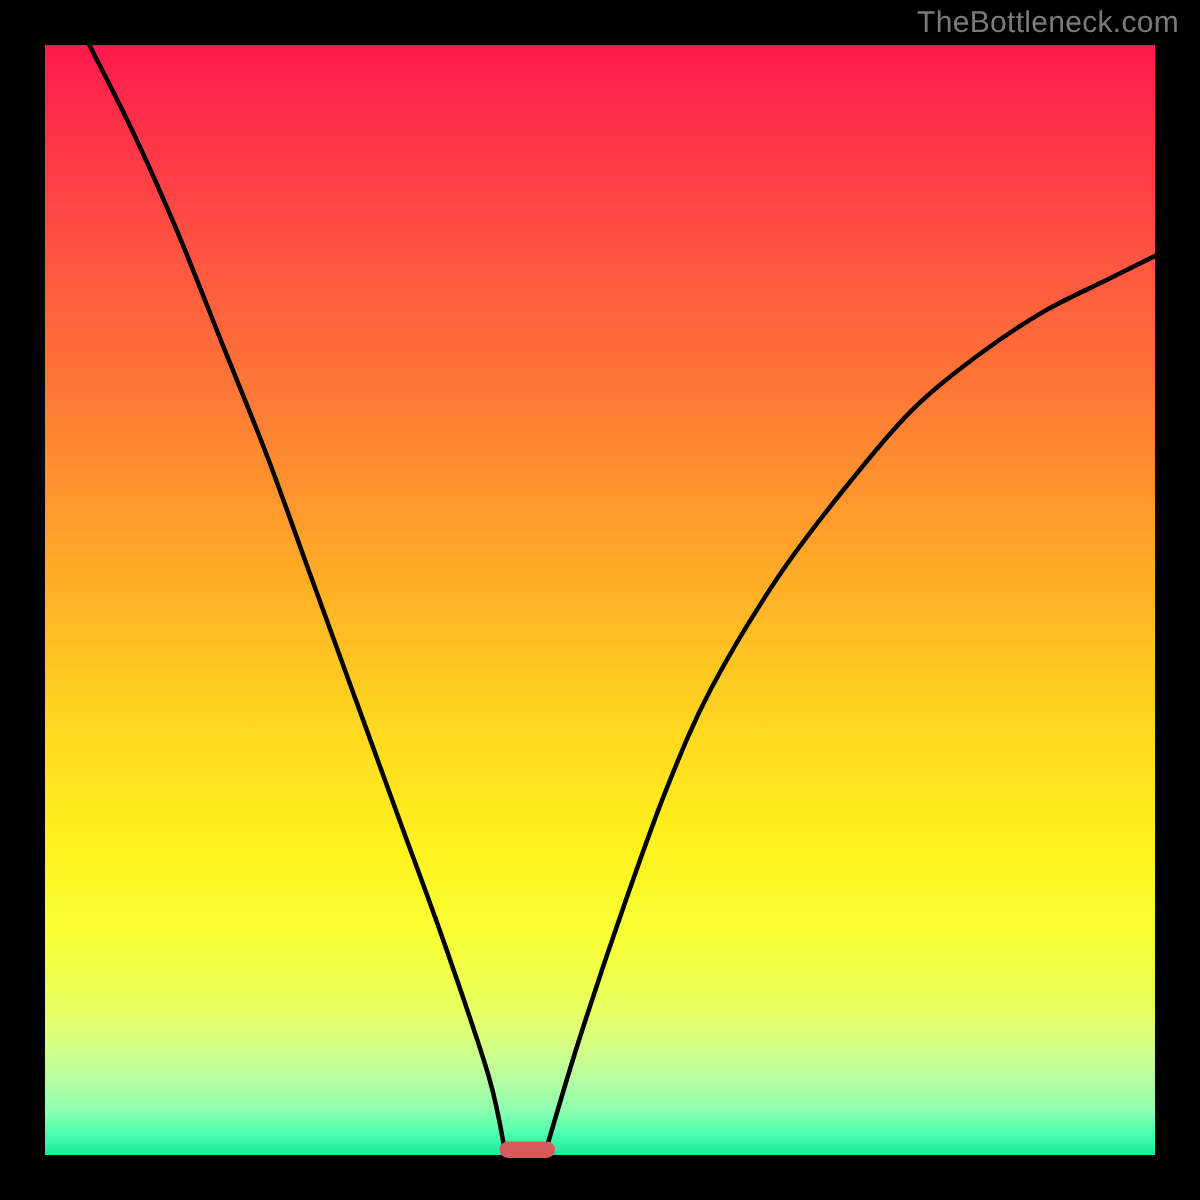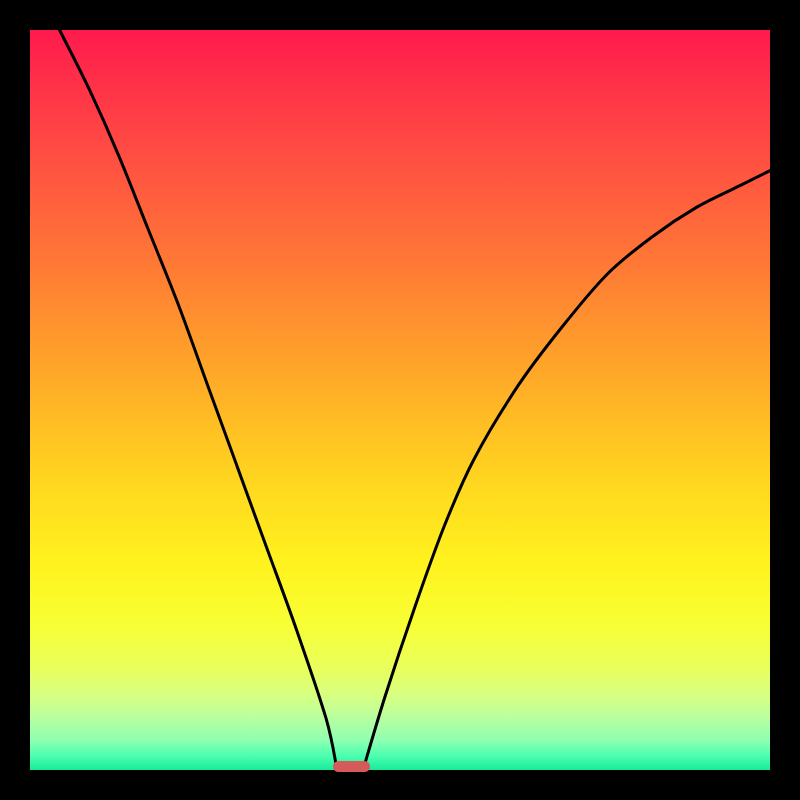--- a/index.html
+++ b/index.html
@@ -65,20 +65,21 @@
   .marker {
     position: absolute;
     background: #d65a5a;
     border-radius: 6px;
   }
 </style>
 </head>
 <body>
 
 <div class="frame">
+  <div class="watermark">TheBottleneck.com</div>
 
   <div class="plot">
     <svg class="curves" viewBox="0 0 740 740" preserveAspectRatio="none">
       <path id="left-path" fill="none" stroke="#000" stroke-width="3" stroke-linecap="round" d="M 29.6 0 C 34.53333333333333 9.866666666666655 49.333333333333336 38.23333333333325 59.2 59.19999999999993 C 69.06666666666666 80.16666666666661 78.93333333333334 102.36666666666672 88.8 125.80000000000007 C 98.66666666666666 149.23333333333343 108.53333333333333 175.1333333333334 118.4 199.80000000000007 C 128.26666666666668 224.46666666666673 138.13333333333333 247.90000000000003 148 273.8 C 157.86666666666667 299.7 167.73333333333332 328.06666666666666 177.6 355.2 C 187.46666666666667 382.3333333333333 197.33333333333334 409.4666666666667 207.20000000000002 436.6 C 217.0666666666667 463.73333333333335 226.93333333333334 490.8666666666667 236.8 518 C 246.66666666666669 545.1333333333333 256.5333333333333 571.0333333333333 266.4 599.4 C 276.26666666666665 627.7666666666667 289.2166666666667 664.7666666666667 296 688.2 C 302.7833333333333 711.6333333333334 305.25 731.3666666666667 307.09999999999997 740"></path>
       <path id="right-path" fill="none" stroke="#000" stroke-width="3" stroke-linecap="round" d="M 333 740 C 336.7 727.6666666666666 346.56666666666666 693.1333333333333 355.2 666 C 363.8333333333333 638.8666666666667 374.93333333333334 605.5666666666667 384.8 577.2 C 394.6666666666667 548.8333333333334 404.53333333333336 520.4666666666666 414.40000000000003 495.79999999999995 C 424.2666666666667 471.13333333333327 431.6666666666667 452.6333333333333 444 429.2 C 456.3333333333333 405.76666666666665 473.6 377.4 488.40000000000003 355.2 C 503.20000000000005 333 518 314.5 532.8 296 C 547.5999999999999 277.5 562.4000000000001 259 577.2 244.2 C 592 229.4 606.8000000000001 218.30000000000004 621.6 207.20000000000005 C 636.4 196.10000000000005 651.2 186.23333333333338 666 177.60000000000002 C 680.8 168.96666666666667 698.0666666666666 161.56666666666666 710.4 155.39999999999998 C 722.7333333333333 149.2333333333333 735.0666666666666 143.06666666666658 740 140.5999999999999"></path>
     </svg>
     <div id="marker" class="marker" style="left: 303.4px; width: 37px; height: 11px; top: 731px; background: rgb(214, 90, 90);"></div>
   </div>
 </div>
 

